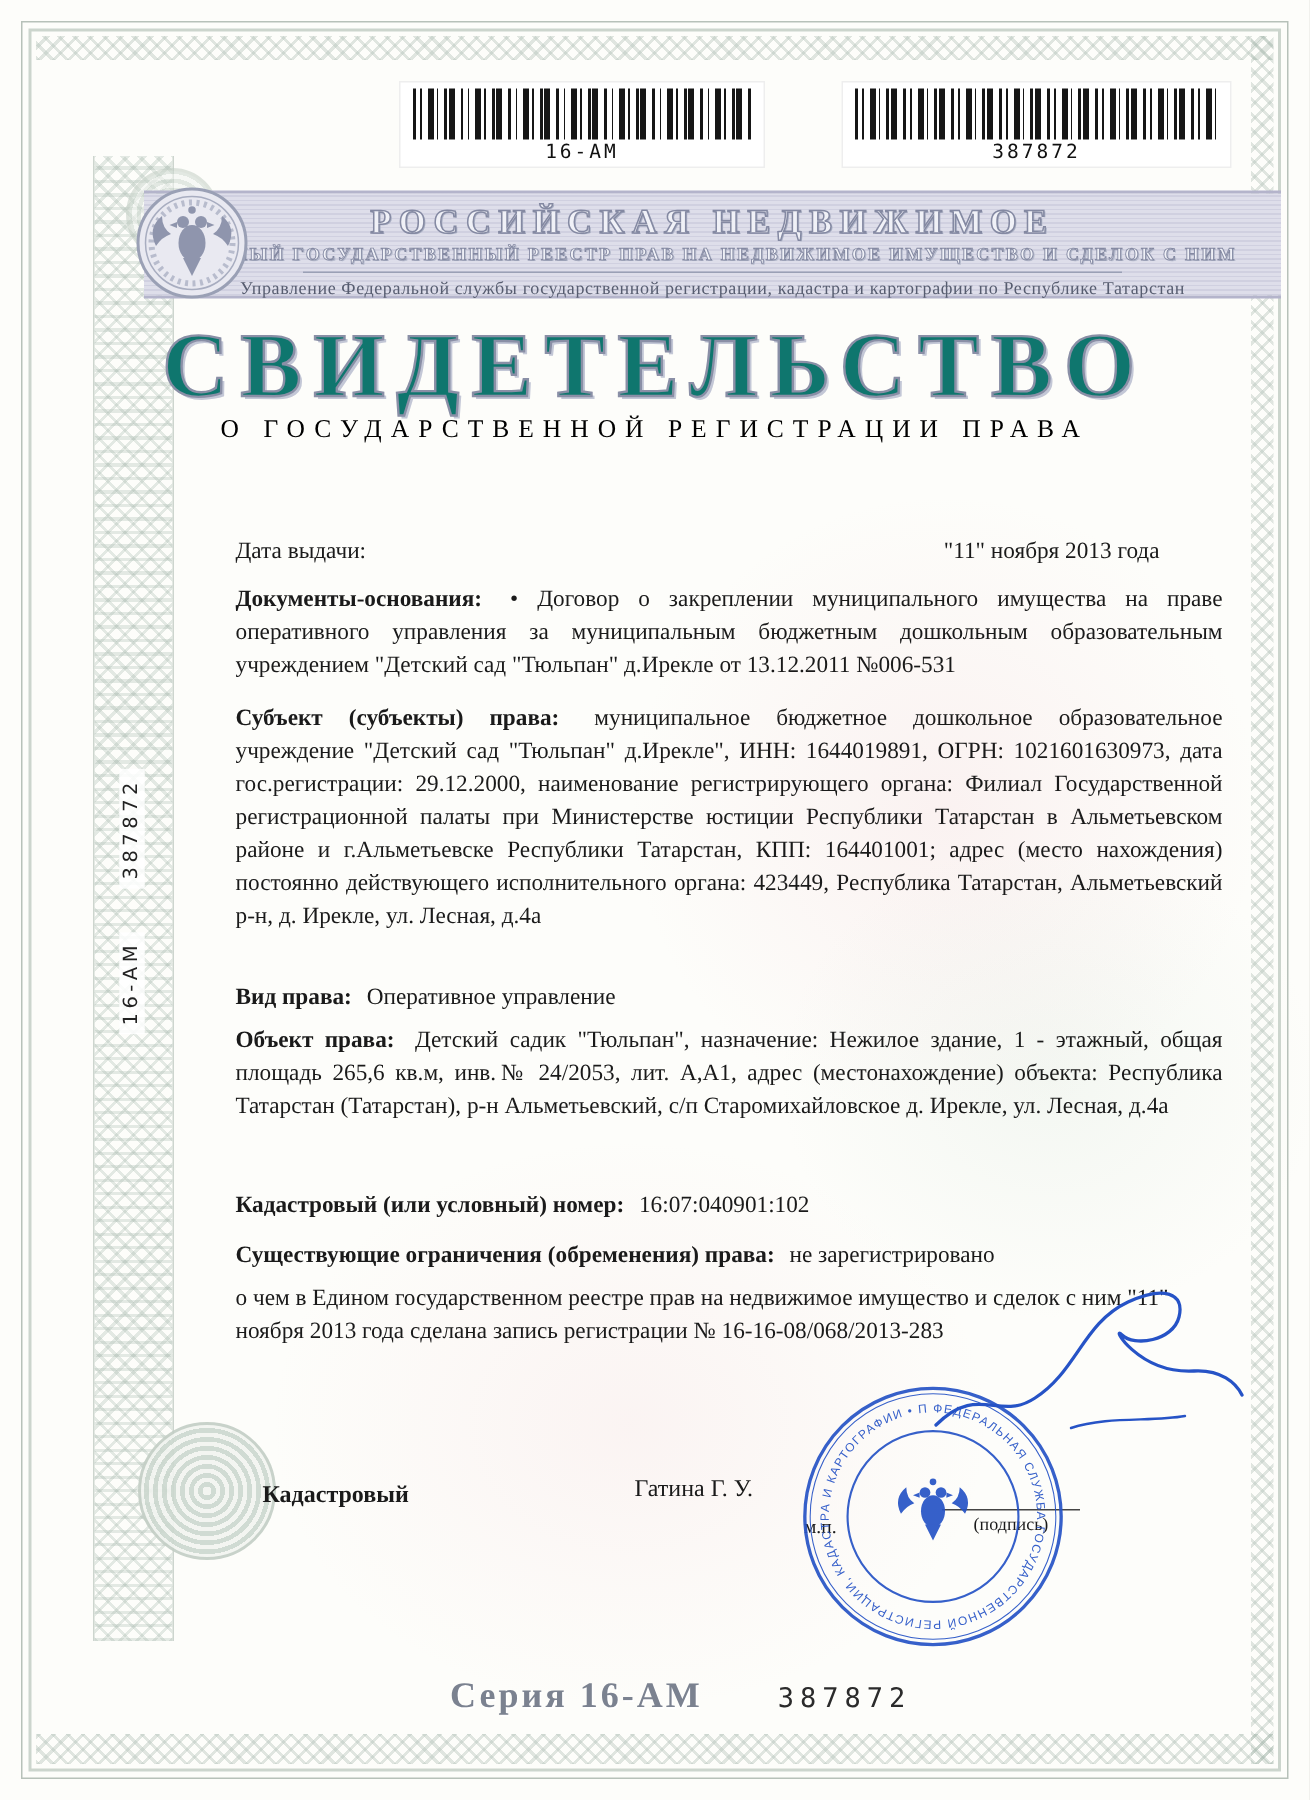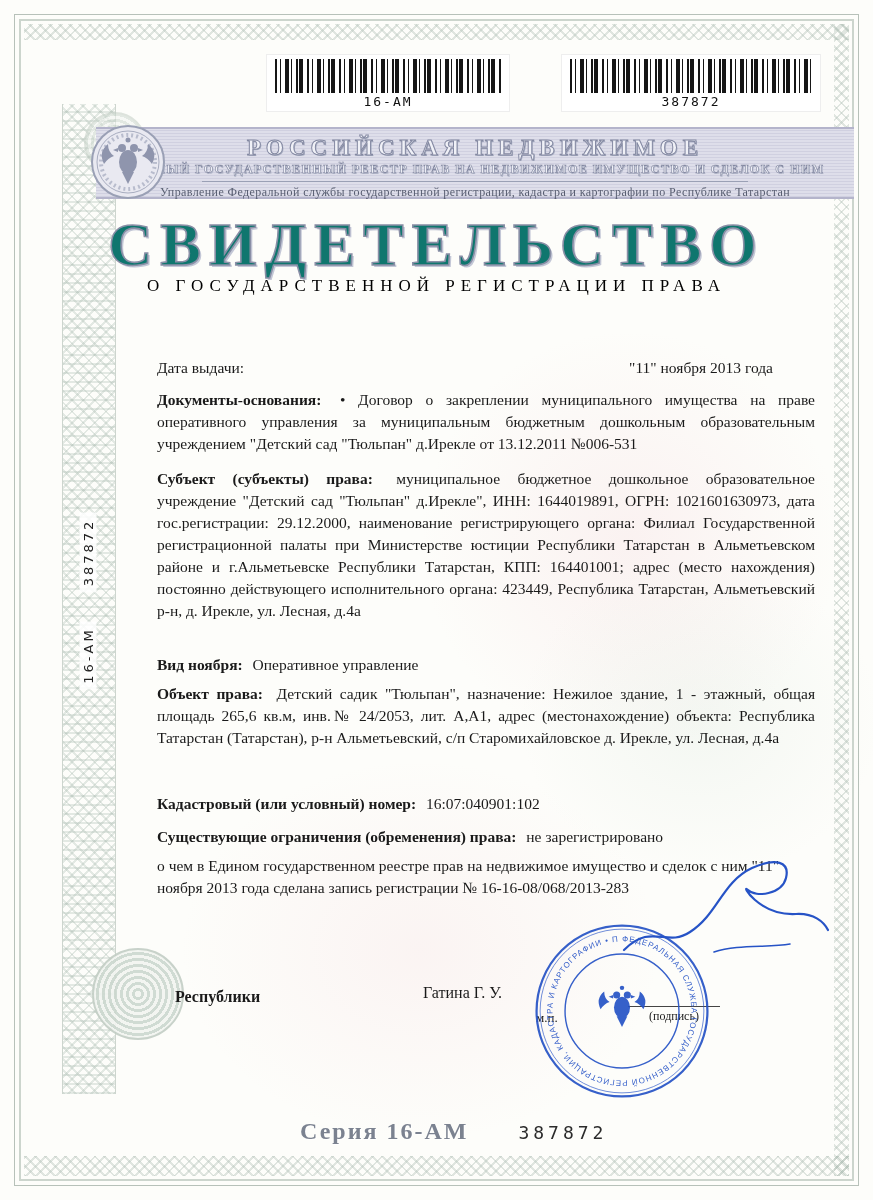--- a/index.html
+++ b/index.html
@@ -165,42 +165,42 @@
     </div>
     <p class="p basis">
       <span class="lbl">Документы-основания:</span>
       <span>• Договор о закреплении муниципального имущества на праве оперативного управления за муниципальным бюджетным дошкольным образовательным учреждением "Детский сад "Тюльпан" д.Ирекле от 13.12.2011 №006-531</span>
     </p>
     <p class="p subject">
       <span class="lbl">Субъект (субъекты) права:</span>
       <span>муниципальное бюджетное дошкольное образовательное учреждение "Детский сад "Тюльпан" д.Ирекле", ИНН: 1644019891, ОГРН: 1021601630973, дата гос.регистрации: 29.12.2000, наименование регистрирующего органа: Филиал Государственной регистрационной палаты при Министерстве юстиции Республики Татарстан в Альметьевском районе и г.Альметьевске Республики Татарстан, КПП: 164401001; адрес (место нахождения) постоянно действующего исполнительного органа: 423449, Республика Татарстан, Альметьевский р-н, д. Ирекле, ул. Лесная, д.4а</span>
     </p>
     <p class="p rtype">
-      <span class="lbl">Вид ноября:</span>
+      <span class="lbl">Вид права:</span>
       <span>Оперативное управление</span>
     </p>
     <p class="p object">
       <span class="lbl">Объект права:</span>
       <span>Детский садик "Тюльпан", назначение: Нежилое здание, 1 - этажный, общая площадь 265,6 кв.м, инв.№ 24/2053, лит. А,А1, адрес (местонахождение) объекта: Республика Татарстан (Татарстан), р-н Альметьевский, с/п Старомихайловское д. Ирекле, ул. Лесная, д.4а</span>
     </p>
     <p class="p cad">
       <span class="lbl">Кадастровый (или условный) номер:</span>
       <span>16:07:040901:102</span>
     </p>
     <p class="p restr">
       <span class="lbl">Существующие ограничения (обременения) права:</span>
       <span>не зарегистрировано</span>
     </p>
     <p class="p closing">о чем в Едином государственном реестре прав на недвижимое имущество и сделок с ним  "11" ноября 2013 года сделана запись регистрации № 16-16-08/068/2013-283</p>
   </div>
 
   <div class="vtext num"><span>387872</span></div>
   <div class="vtext ser"><span>16-АМ</span></div>
 
-  <div class="registrar">Республики</div>
+  <div class="registrar">Кадастровый</div>
   <div class="registrar-name">Гатина Г. У.</div>
   <div class="mp">м.п.</div>
   <div class="sig-caption">(подпись)</div>
 
   <svg class="seal" viewBox="0 0 200 200">
     <circle cx="100" cy="100" r="96" fill="none" stroke="#2653c6" stroke-width="2.5"></circle>
     <circle cx="100" cy="100" r="92" fill="none" stroke="#2653c6" stroke-width="0.8"></circle>
     <circle cx="100" cy="100" r="64" fill="none" stroke="#2653c6" stroke-width="1.6"></circle>
     <defs>
       <path id="sealArc" d="M100,22 a78,78 0 1,1 -0.01,0" fill="none"></path>

